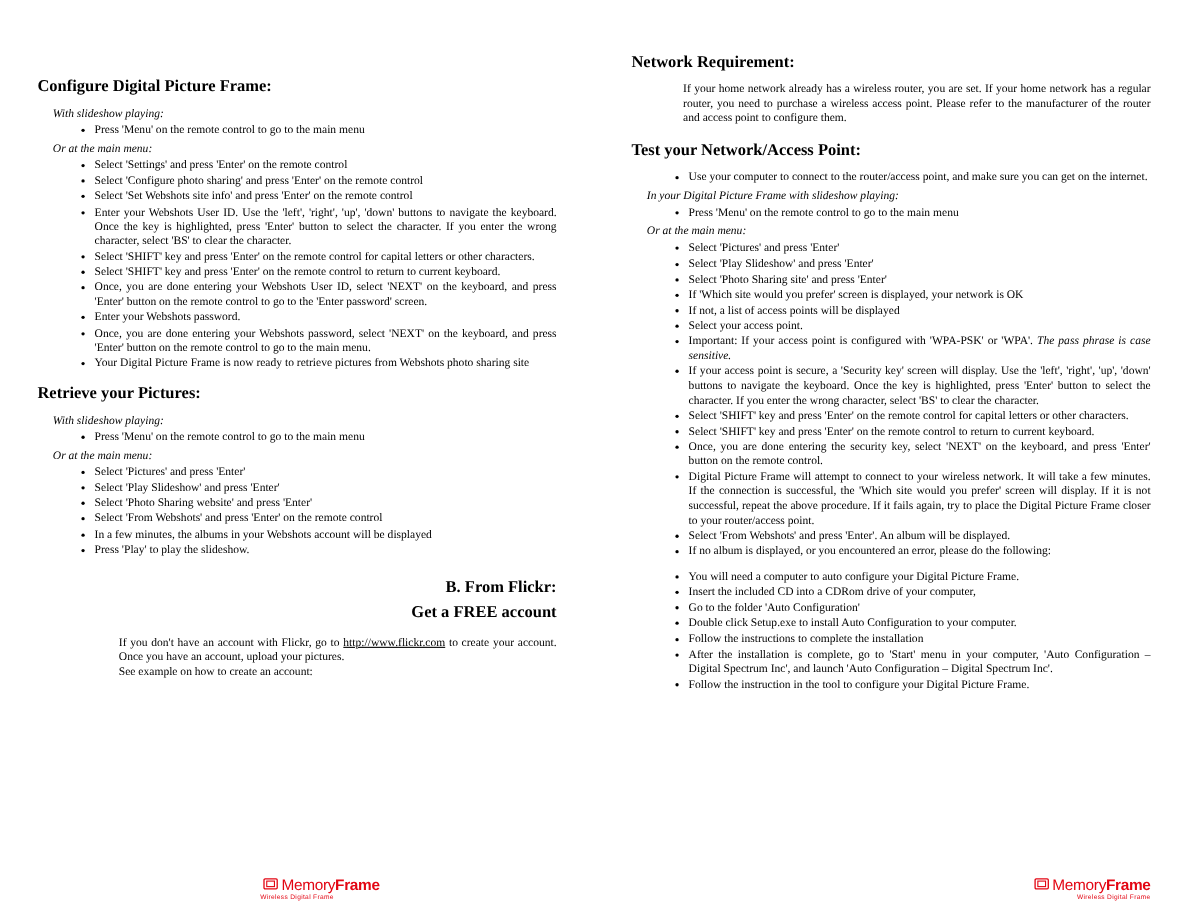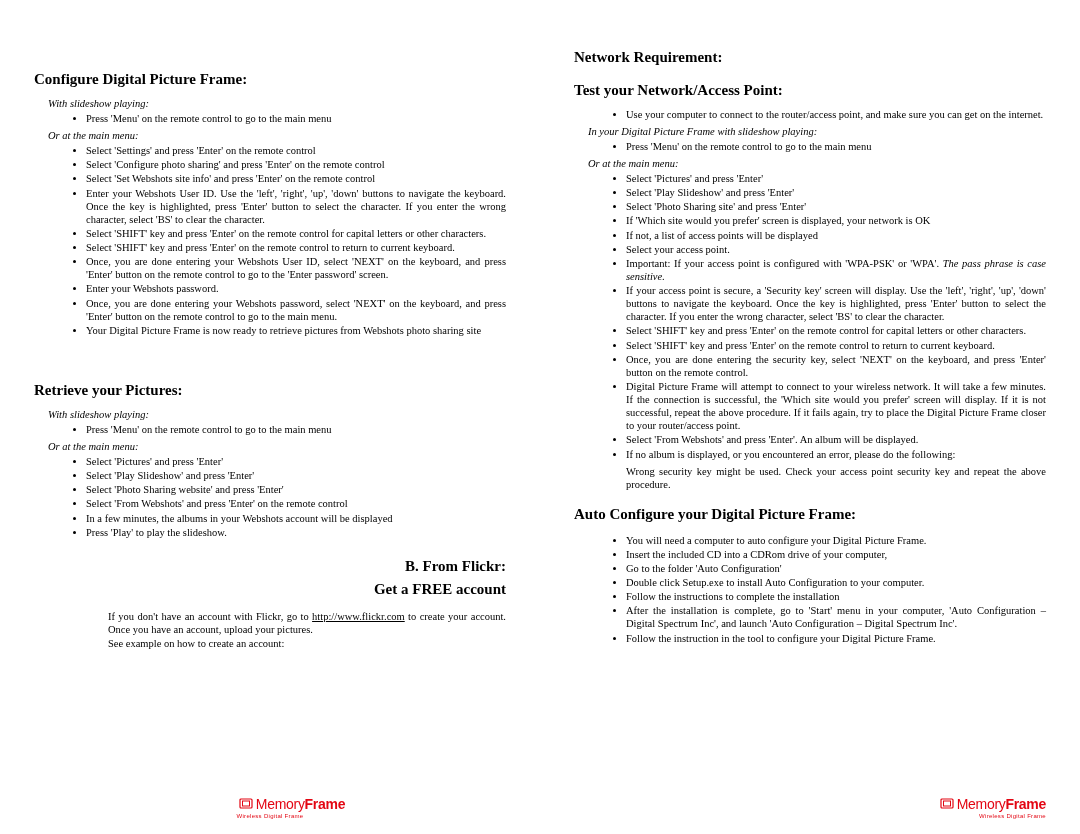--- a/index.html
+++ b/index.html
@@ -113,21 +113,21 @@
       <li>Select 'Set Webshots site info' and press 'Enter' on the remote control</li>
       <li>Enter your Webshots User ID. Use the 'left', 'right', 'up', 'down' buttons to navigate the keyboard. Once the key is highlighted, press 'Enter' button to select the character. If you enter the wrong character, select 'BS' to clear the character.</li>
       <li>Select 'SHIFT' key and press 'Enter' on the remote control for capital letters or other characters.</li>
       <li>Select 'SHIFT' key and press 'Enter' on the remote control to return to current keyboard.</li>
       <li>Once, you are done entering your Webshots User ID, select 'NEXT' on the keyboard, and press 'Enter' button on the remote control to go to the 'Enter password' screen.</li>
       <li>Enter your Webshots password.</li>
       <li>Once, you are done entering your Webshots password, select 'NEXT' on the keyboard, and press 'Enter' button on the remote control to go to the main menu.</li>
       <li>Your Digital Picture Frame is now ready to retrieve pictures from Webshots photo sharing site</li>
     </ul>
 
-    <h2 style="margin-top:44px">Retrieve your Pictures:</h2>
+    <h2 style="margin-top:12px">Retrieve your Pictures:</h2>
     <div class="p-lead">With slideshow playing:</div>
     <ul>
       <li>Press 'Menu' on the remote control to go to the main menu</li>
     </ul>
     <div class="p-lead">Or at the main menu:</div>
     <ul>
       <li>Select 'Pictures' and press 'Enter'</li>
       <li>Select 'Play Slideshow' and press 'Enter'</li>
       <li>Select 'Photo Sharing website' and press 'Enter'</li>
       <li>Select 'From Webshots' and press 'Enter' on the remote control</li>
@@ -154,20 +154,21 @@
         </span>
         <span><span class="thin">Memory</span><span>Frame</span></span>
       </div>
       <div class="tag">Wireless Digital Frame</div>
     </div>
   </div>
 
   <div class="page" style="padding-top:48px">
 
     <h2 style="margin-top:0">Network Requirement:</h2>
+    <div class="body-indent">If your home network already has a wireless router, you are set. If your home network has a regular router, you need to purchase a wireless access point. Please refer to the manufacturer of the router and access point to configure them.</div>
 
     <h2>Test your Network/Access Point:</h2>
     <ul>
       <li>Use your computer to connect to the router/access point, and make sure you can get on the internet.</li>
     </ul>
     <div class="p-lead">In your Digital Picture Frame with slideshow playing:</div>
     <ul>
       <li>Press 'Menu' on the remote control to go to the main menu</li>
     </ul>
     <div class="p-lead">Or at the main menu:</div>
@@ -180,23 +181,21 @@
       <li>Select your access point.</li>
       <li><span>Important: If your access point is configured with 'WPA-PSK' or 'WPA'. </span><em>The pass phrase is case sensitive.</em></li>
       <li>If your access point is secure, a 'Security key' screen will display. Use the 'left', 'right', 'up', 'down' buttons to navigate the keyboard. Once the key is highlighted, press 'Enter' button to select the character. If you enter the wrong character, select 'BS' to clear the character.</li>
       <li>Select 'SHIFT' key and press 'Enter' on the remote control for capital letters or other characters.</li>
       <li>Select 'SHIFT' key and press 'Enter' on the remote control to return to current keyboard.</li>
       <li>Once, you are done entering the security key, select 'NEXT' on the keyboard, and press 'Enter' button on the remote control.</li>
       <li>Digital Picture Frame will attempt to connect to your wireless network. It will take a few minutes. If the connection is successful, the 'Which site would you prefer' screen will display. If it is not successful, repeat the above procedure. If it fails again, try to place the Digital Picture Frame closer to your router/access point.</li>
       <li>Select 'From Webshots' and press 'Enter'. An album will be displayed.</li>
       <li>If no album is displayed, or you encountered an error, please do the following:</li>
     </ul>
-    <div class="body-indent" style="margin-left:52px">Wrong security key might be used. Check your access point security key and repeat the above procedure.</div>
-
-    <h2>Auto Configure your Digital Picture Frame:</h2>
+
     <ul style="margin-top:10px">
       <li>You will need a computer to auto configure your Digital Picture Frame.</li>
       <li>Insert the included CD into a CDRom drive of your computer,</li>
       <li>Go to the folder 'Auto Configuration'</li>
       <li>Double click Setup.exe to install Auto Configuration to your computer.</li>
       <li>Follow the instructions to complete the installation</li>
       <li>After the installation is complete, go to 'Start' menu in your computer, 'Auto Configuration – Digital Spectrum Inc', and launch 'Auto Configuration – Digital Spectrum Inc'.</li>
       <li>Follow the instruction in the tool to configure your Digital Picture Frame.</li>
     </ul>
 

